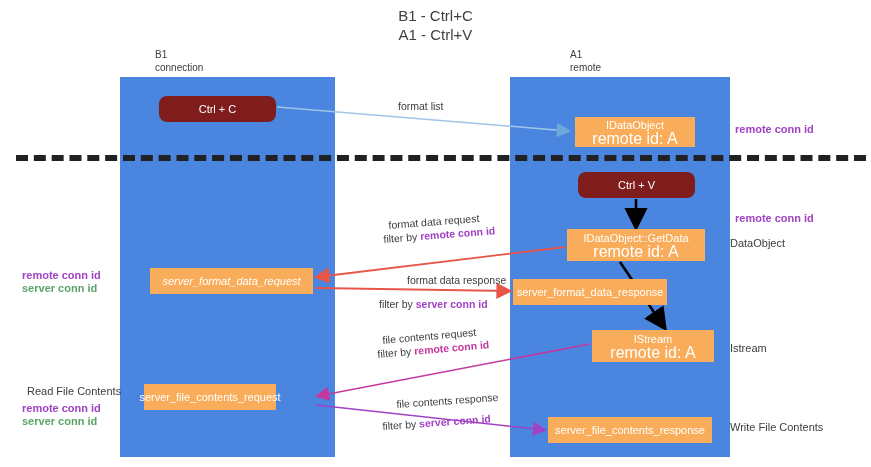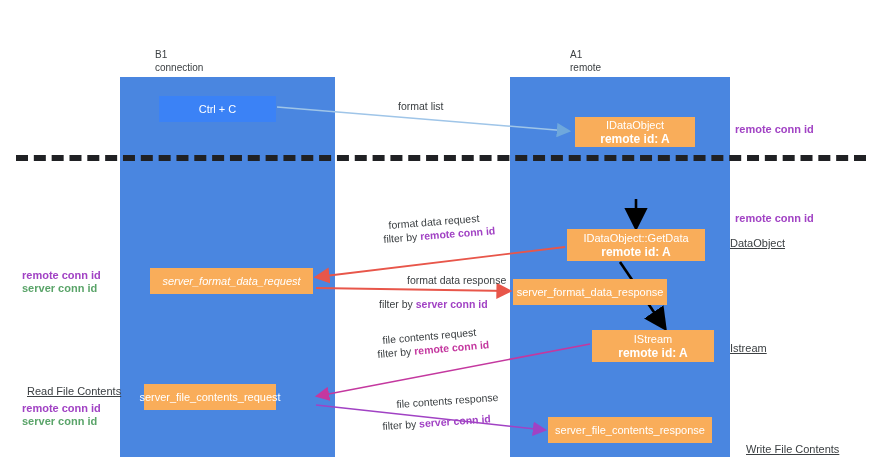--- a/index.html
+++ b/index.html
@@ -35,45 +35,45 @@
     position:absolute;left:16px;top:155px;width:850px;height:0;
     border-top:6px dashed #202124;
   }
 
   
   .node{
     position:absolute;box-sizing:border-box;
     display:flex;flex-direction:column;align-items:center;justify-content:center;
     color:#ffffff;font-size:11px;line-height:14px;text-align:center;
   }
-  .node.green{background:#3b82f6;}
+  .node.green{background:#7f1d1d;border-radius:8px;}
   .node.orange{background:#f9ad5a;}
-  .node .l2{font-size:12px;font-weight:bold;}
+  .node .l2{font-size:16px;}
 
   #n-ctrlc{left:159px;top:96px;width:117px;height:26px;}
   #n-idataobject{left:575px;top:117px;width:120px;height:30px;}
   #n-ctrlv{left:578px;top:172px;width:117px;height:26px;}
   #n-getdata{left:567px;top:229px;width:138px;height:32px;}
   #n-fmt-req{left:150px;top:268px;width:163px;height:26px;font-style:italic;}
   #n-fmt-resp{left:513px;top:279px;width:154px;height:26px;}
   #n-istream{left:592px;top:330px;width:122px;height:32px;}
   #n-file-req{left:144px;top:384px;width:132px;height:26px;}
   #n-file-resp{left:548px;top:417px;width:164px;height:26px;}
 
   
   .side{position:absolute;font-size:11px;line-height:14px;}
   .side.purple{color:#a142c4;font-weight:bold;}
   .side.green-t{color:#5aa469;font-weight:bold;}
-  .side.plain{color:#3c4043;text-decoration:underline;}
+  .side.plain{color:#3c4043;}
 
   #s-remote1{left:735px;top:122px;}
   #s-remote2{left:735px;top:211px;}
   #s-dataobject{left:730px;top:236px;}
   #s-istream{left:730px;top:341px;}
-  #s-writefile{left:730px;top:442px;margin-left:16px;}
+  #s-writefile{left:730px;top:420px;}
 
   
   #s-left1-a{left:22px;top:268px;}
   #s-left1-b{left:22px;top:281px;}
   #s-readfile{left:27px;top:384px;text-align:center;}
   #s-left2-a{left:22px;top:401px;}
   #s-left2-b{left:22px;top:414px;}
 
   
   .elabel{
@@ -97,20 +97,24 @@
   #e-fcresp{left:396px;top:398px;transform:rotate(-4deg);transform-origin:left top;}
   #e-fcresp2{left:382px;top:420px;transform:rotate(-4deg);transform-origin:left top;}
 
   svg#wires{position:absolute;left:0;top:0;width:871px;height:467px;pointer-events:none;}
 </style>
 </head>
 <body>
 
 <div id="stage">
 
+  <div class="title">
+    <div>B1 - Ctrl+C</div>
+    <div>A1 - Ctrl+V</div>
+  </div>
 
   <div class="col-head" id="head-b1">
     <div>B1</div>
     <div>connection</div>
   </div>
   <div class="col-head" id="head-a1">
     <div>A1</div>
     <div>remote</div>
   </div>
 
@@ -155,20 +159,23 @@
 
   <div class="node green" id="n-ctrlc">
     <span>Ctrl + C</span>
   </div>
 
   <div class="node orange" id="n-idataobject">
     <span>IDataObject</span>
     <span class="l2">remote id: A</span>
   </div>
 
+  <div class="node green" id="n-ctrlv">
+    <span>Ctrl + V</span>
+  </div>
 
   <div class="node orange" id="n-getdata">
     <span>IDataObject::GetData</span>
     <span class="l2">remote id: A</span>
   </div>
 
   <div class="node orange" id="n-fmt-req">
     <span>server_format_data_request</span>
   </div>
 

